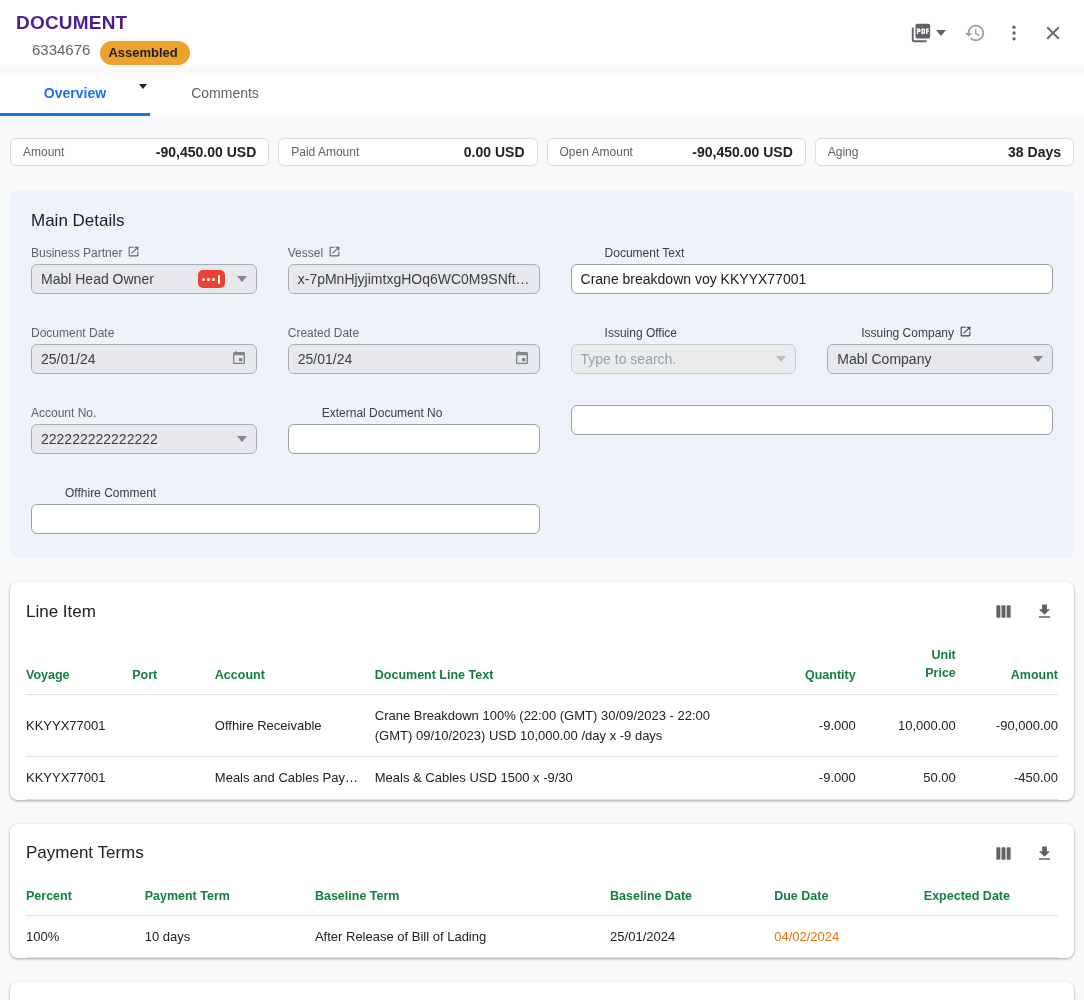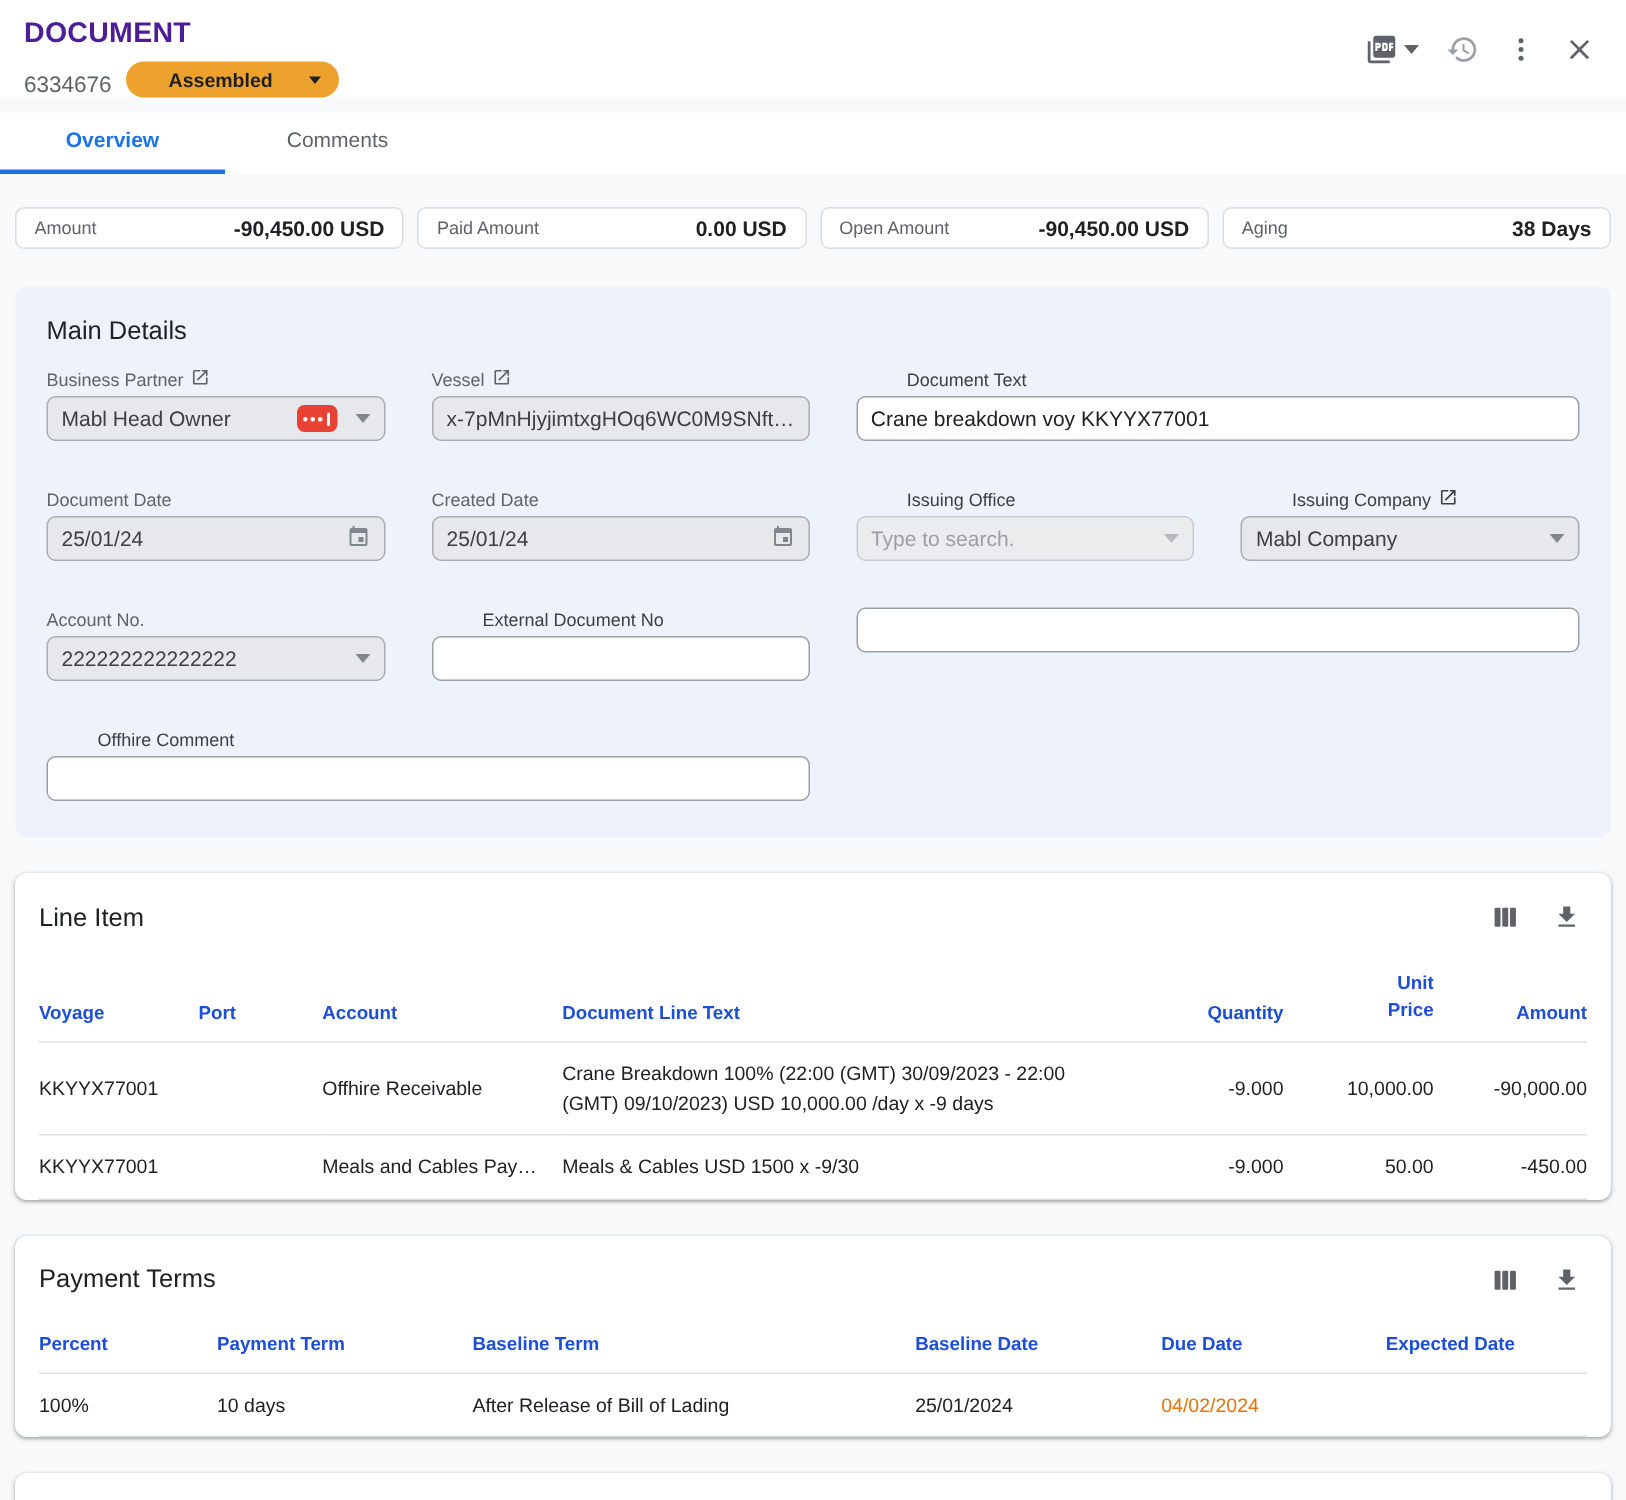--- a/index.html
+++ b/index.html
@@ -2,23 +2,23 @@
 <html><head>
 <meta charset="utf-8">
 <style>
   * { margin:0; padding:0; box-sizing:border-box; }
   html,body { width:1084px; height:1000px; overflow:hidden; }
   body { font-family:"Liberation Sans", sans-serif; background:#f8f9fa; color:#202124; }
 
   
   .header { background:#fff; padding:12px 16px 0 16px; display:flex; justify-content:space-between; align-items:flex-start; }
   .doc-title { font-size:19px; font-weight:bold; letter-spacing:.2px; color:#4c1d95; }
-  .doc-sub { display:flex; align-items:flex-end; gap:10px; margin-top:7px; }
+  .doc-sub { display:flex; align-items:flex-start; gap:10px; margin-top:7px;margin-left:16px; }
   .doc-number { font-size:15px; color:#5f6368; }
-  .status-badge { display:inline-flex; align-items:center; gap:24px; background:#eca22d; border:none; border-radius:13px; padding:4px 12px 4px 28px; font-family:inherit; font-size:13px; font-weight:bold; color:#1f1f1f; cursor:pointer; height:24px; }
+  .status-badge { display:inline-flex; align-items:center; gap:24px; background:#eca22d; border:none; border-radius:13px; padding:4px 12px 4px 8px; font-family:inherit; font-size:13px; font-weight:bold; color:#1f1f1f; cursor:pointer; height:24px;flex-direction:column; }
   .header-icons { display:flex; align-items:center; gap:10px; padding-top:6px; }
   .icon-btn { background:none; border:none; padding:4px; display:inline-flex; align-items:center; cursor:pointer; }
   .icon-btn svg { display:block; }
 
   
   .tabs { background:#fff; display:flex; margin-top:10px; }
   .tab { width:150px; text-align:center; font-size:14px; padding:10px 0 12px 0; color:#5f6368; cursor:pointer; border-bottom:3px solid transparent; }
   .tab.active { color:#1a73e8; border-bottom-color:#1a73e8; font-weight:bold; }
 
   
@@ -48,21 +48,21 @@
   .red-chip i { width:3px; height:3px; border-radius:50%; background:#fff; }
   .red-chip b { width:2px; height:9px; background:#fff; border-radius:1px; margin-left:1px; }
 
   
   .card { margin:24px 10px 0 10px; background:#fff; border-radius:8px; box-shadow:0 1px 2px rgba(60,64,67,.3), 0 1px 3px 1px rgba(60,64,67,.12); padding:16px 16px 0 16px; }
   .card-head { display:flex; justify-content:space-between; align-items:center; }
   .card-title { font-size:17px; color:#202124;text-align:right; }
   .card-actions { display:flex; gap:14px; align-items:center; }
 
   table { width:100%; border-collapse:collapse; table-layout:fixed; margin-top:8px; }
-  th { font-size:12.5px; font-weight:bold; color:#1d4ed8; text-align:left; padding:14px 4px 12px 0; border-bottom:1px solid #e0e0e0; vertical-align:bottom; }
+  th { font-size:12.5px; font-weight:bold; color:#15803d; text-align:left; padding:14px 4px 12px 0; border-bottom:1px solid #e0e0e0; vertical-align:bottom; }
   td { font-size:13px; color:#202124; padding:11px 4px 11px 0; border-bottom:1px solid #e0e0e0; vertical-align:middle; line-height:1.5; }
   th.num, td.num { text-align:right; padding-right:0; }
   .wrap-head { display:inline-block; max-width:40px; text-align:right; line-height:1.4; }
   td.orange { color:#e8710a; }
   .truncate { overflow:hidden; white-space:nowrap; text-overflow:ellipsis; }
 
   .checkbox { width:17px; height:17px; border:2px solid #5f6368; border-radius:2px; display:inline-block; background:#fff; cursor:pointer; margin-left:13px; }
   .receipts-table th { padding-top:20px; padding-bottom:24px; border-bottom:none; }
   .receipts-card { padding-bottom:12px; border-bottom:1px solid #e8e8e8; }
 </style>

